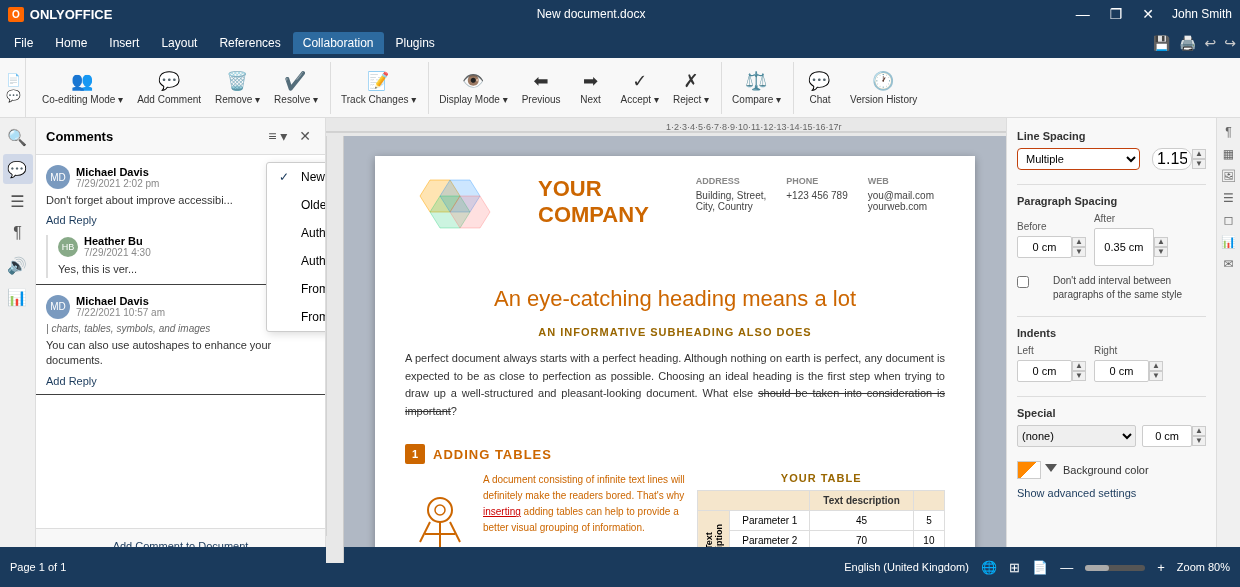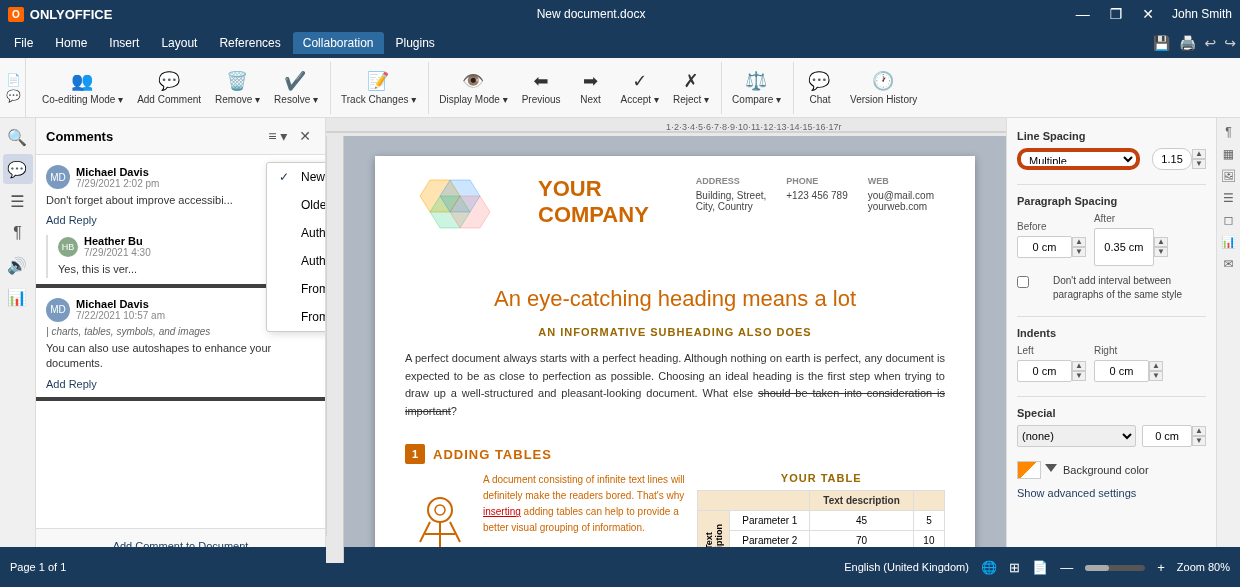--- a/index.html
+++ b/index.html
@@ -135,21 +135,21 @@
       padding: 8px 10px;
       border-bottom: 1px solid #ddd;
       background: #f8f8f8;
     }
     #comments-header h3 { font-size: 13px; font-weight: 600; }
     .comments-header-icons { display: flex; gap: 4px; align-items: center; }
     .hdr-icon { cursor: pointer; font-size: 14px; color: #555; padding: 2px 4px; border-radius: 2px; }
 
     .comment-item {
       padding: 10px 10px 6px 10px;
-      border-bottom: 4px solid #404040;
+      border-bottom: 1px solid #404040;
       position: relative;
     }
     .comment-meta { display: flex; align-items: center; gap: 6px; margin-bottom: 4px; }
     .comment-avatar { width: 24px; height: 24px; border-radius: 50%; background: #aaa; display: flex; align-items: center; justify-content: center; font-size: 10px; color: white; flex-shrink: 0; }
     .comment-author { font-weight: 600; font-size: 11px; }
     .comment-date { font-size: 10px; color: #888; }
     .comment-icons { position: absolute; right: 8px; top: 10px; display: flex; gap: 4px; }
     .comment-icon { font-size: 12px; color: #666; cursor: pointer; }
     .comment-text { font-size: 11px; color: #333; line-height: 1.4; }
     .comment-quoted { font-size: 10px; color: #666; font-style: italic; margin-bottom: 4px; }
@@ -313,22 +313,22 @@
       background: #f8f8f8;
       border-left: 1px solid #ddd;
       padding: 12px 10px;
       overflow-y: auto;
       font-size: 11px;
     }
     .rp-section { margin-bottom: 14px; }
     .rp-label { font-size: 11px; font-weight: 600; color: #333; margin-bottom: 6px; }
     .rp-row { display: flex; align-items: center; gap: 6px; margin-bottom: 6px; }
     .rp-select {
-      border: 4px solid #c2410c;
-      border-radius: 10px;
+      border: 1px solid #c2410c;
+      border-radius: 4px;
       font-size: 11px;
       padding: 2px 4px;
       height: 22px;
       background: white;
       width: 100%;
     }
     .rp-checkbox-row { display: flex; align-items: flex-start; gap: 6px; margin-bottom: 8px; }
     .rp-checkbox { width: 12px; height: 12px; margin-top: 2px; flex-shrink: 0; }
     .rp-checkbox-label { font-size: 10px; color: #444; line-height: 1.4; }
     .rp-two-col { display: flex; gap: 8px; align-items: center; }
@@ -699,21 +699,21 @@
       <div class="rp-row">
         <select class="rp-select" style="flex:1; width:auto; margin-right:6px;">
           <option>Multiple</option>
           <option>Single</option>
           <option>1.5 lines</option>
           <option>Double</option>
           <option>At least</option>
           <option>Exactly</option>
         </select>
         <div class="rp-spin">
-          <input type="text" value="1.15" style="width: 40px; border: 1px solid rgb(204, 204, 204); border-radius: 10px; font-size: 11px; padding: 2px 4px; height: 22px; text-align: center;">
+          <input type="text" value="1.15" style="width: 40px; border: 1px solid rgb(204, 204, 204); border-radius: 10px; font-size: 16px; padding: 2px 4px; height: 22px; text-align: center;">
           <div class="rp-arrows">
             <button class="rp-arrow">▲</button>
             <button class="rp-arrow">▼</button>
           </div>
         </div>
       </div>
     </div>
 
     <hr class="rp-divider">
 

